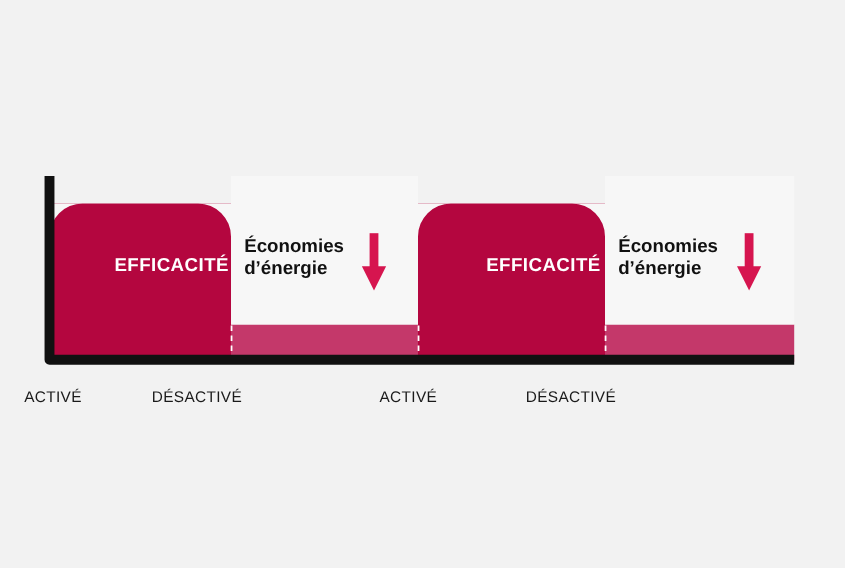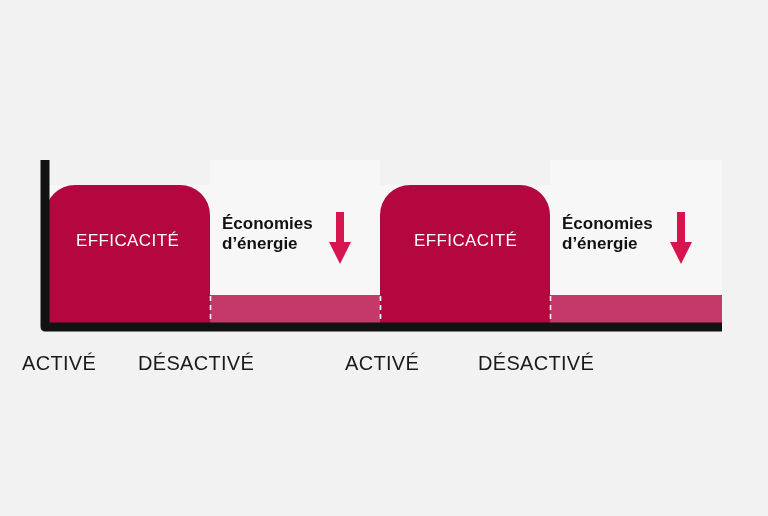--- a/index.html
+++ b/index.html
@@ -24,32 +24,33 @@
     top: 0;
   }
   .lbl {
     position: absolute;
     white-space: nowrap;
     line-height: 1.15;
   }
   .eff-label {
     color: #ffffff;
     font-size: 17px;
-    font-weight: normal;
+    font-weight: bold;
     letter-spacing: 0.4px;
+    margin-left: 28px;
   }
   .save-label {
     color: #111111;
     font-size: 17px;
     font-weight: bold;
     text-align: left;
   }
   .axis-label {
     color: #1a1a1a;
-    font-size: 20px;
+    font-size: 14px;
     letter-spacing: 0.3px;
   }
 </style>
 </head>
 <body>
 
 <div id="stage">
 
   <svg id="diagram" width="768" height="516" viewBox="0 0 768 516">
 

